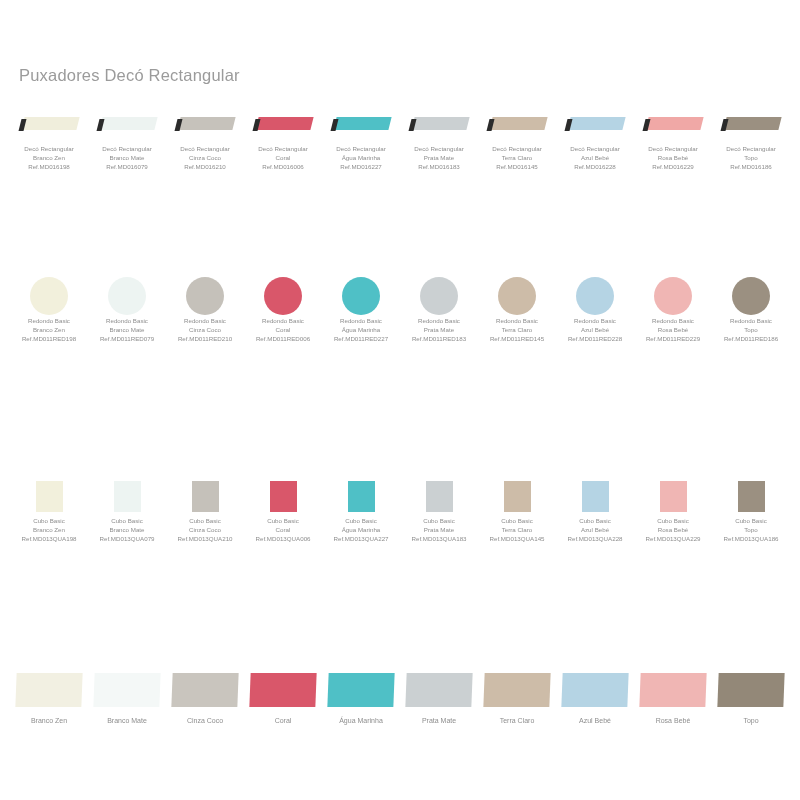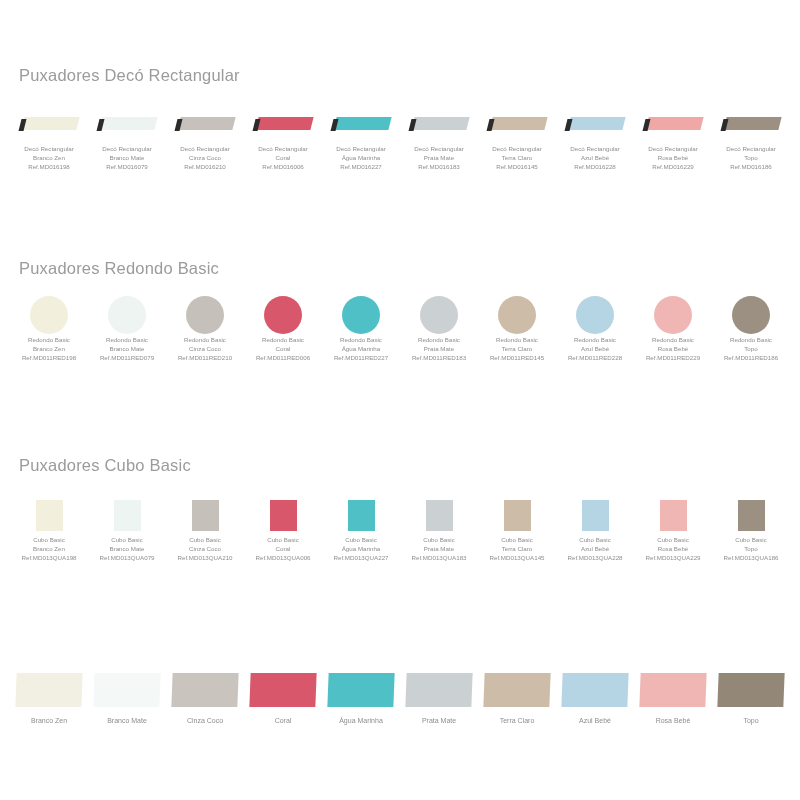--- a/index.html
+++ b/index.html
@@ -259,21 +259,20 @@
           <div class="caption">
             <div>Decó Rectangular</div>
             <div>Topo</div>
             <div>Ref.MD016186</div>
           </div>
         </div>
       </div>
   </div>
 
   <div class="section" style="top:259px;">
-    <h2 class="section-title">Puxadores Redondo Basic</h2>
     <div class="grid" style="margin-top:17px;" id="grid-1">
         <div class="cell">
           <div class="swatch-wrap">
             <div class="circle" style="background: rgb(242, 240, 220);"></div>
           </div>
           <div class="caption">
             <div>Redondo Basic</div>
             <div>Branco Zen</div>
             <div>Ref.MD011RED198</div>
           </div>
@@ -365,21 +364,20 @@
           <div class="caption">
             <div>Redondo Basic</div>
             <div>Topo</div>
             <div>Ref.MD011RED186</div>
           </div>
         </div>
       </div>
   </div>
 
   <div class="section" style="top:456px;">
-    <h2 class="section-title">Puxadores Cubo Basic</h2>
     <div class="grid" style="margin-top:20px;" id="grid-2">
         <div class="cell">
           <div class="swatch-wrap">
             <div class="cube" style="background: rgb(242, 240, 220);"></div>
           </div>
           <div class="caption">
             <div>Cubo Basic</div>
             <div>Branco Zen</div>
             <div>Ref.MD013QUA198</div>
           </div>

